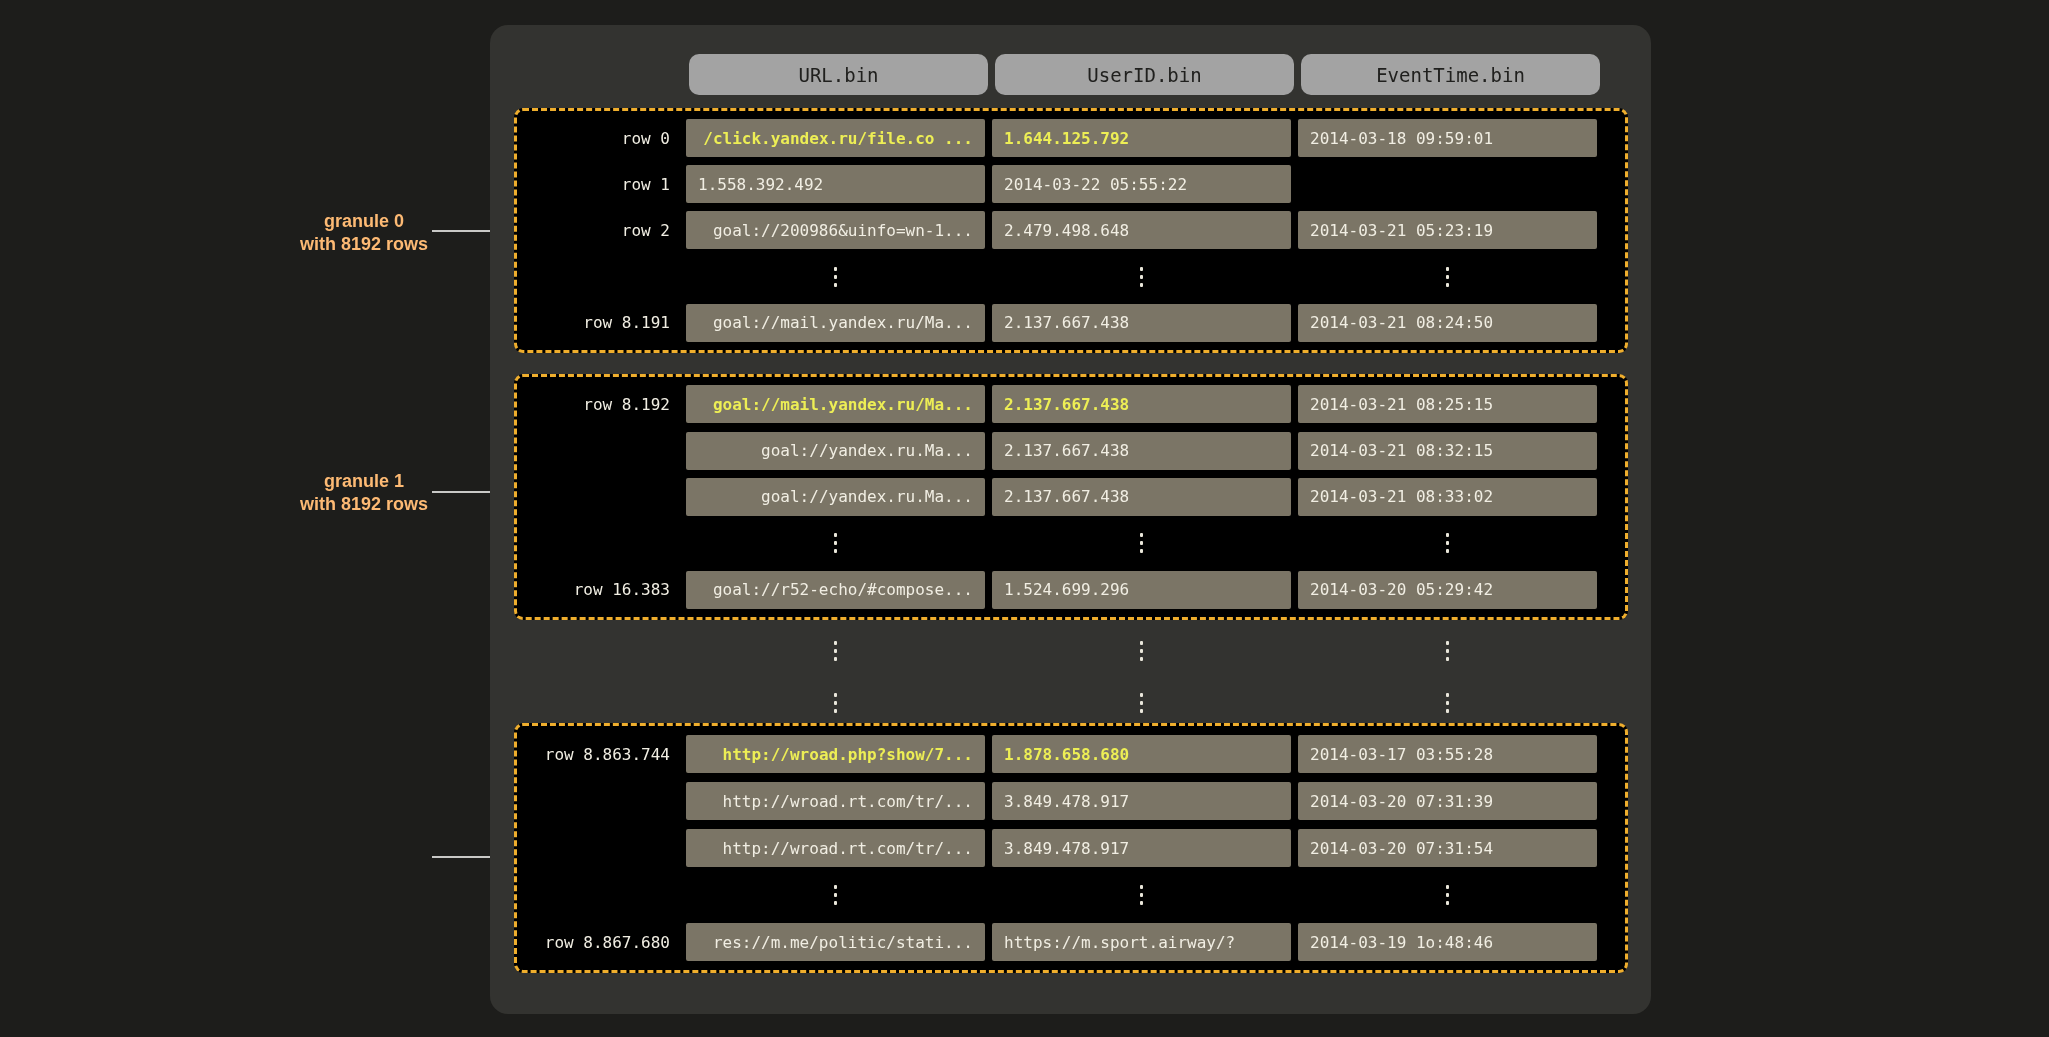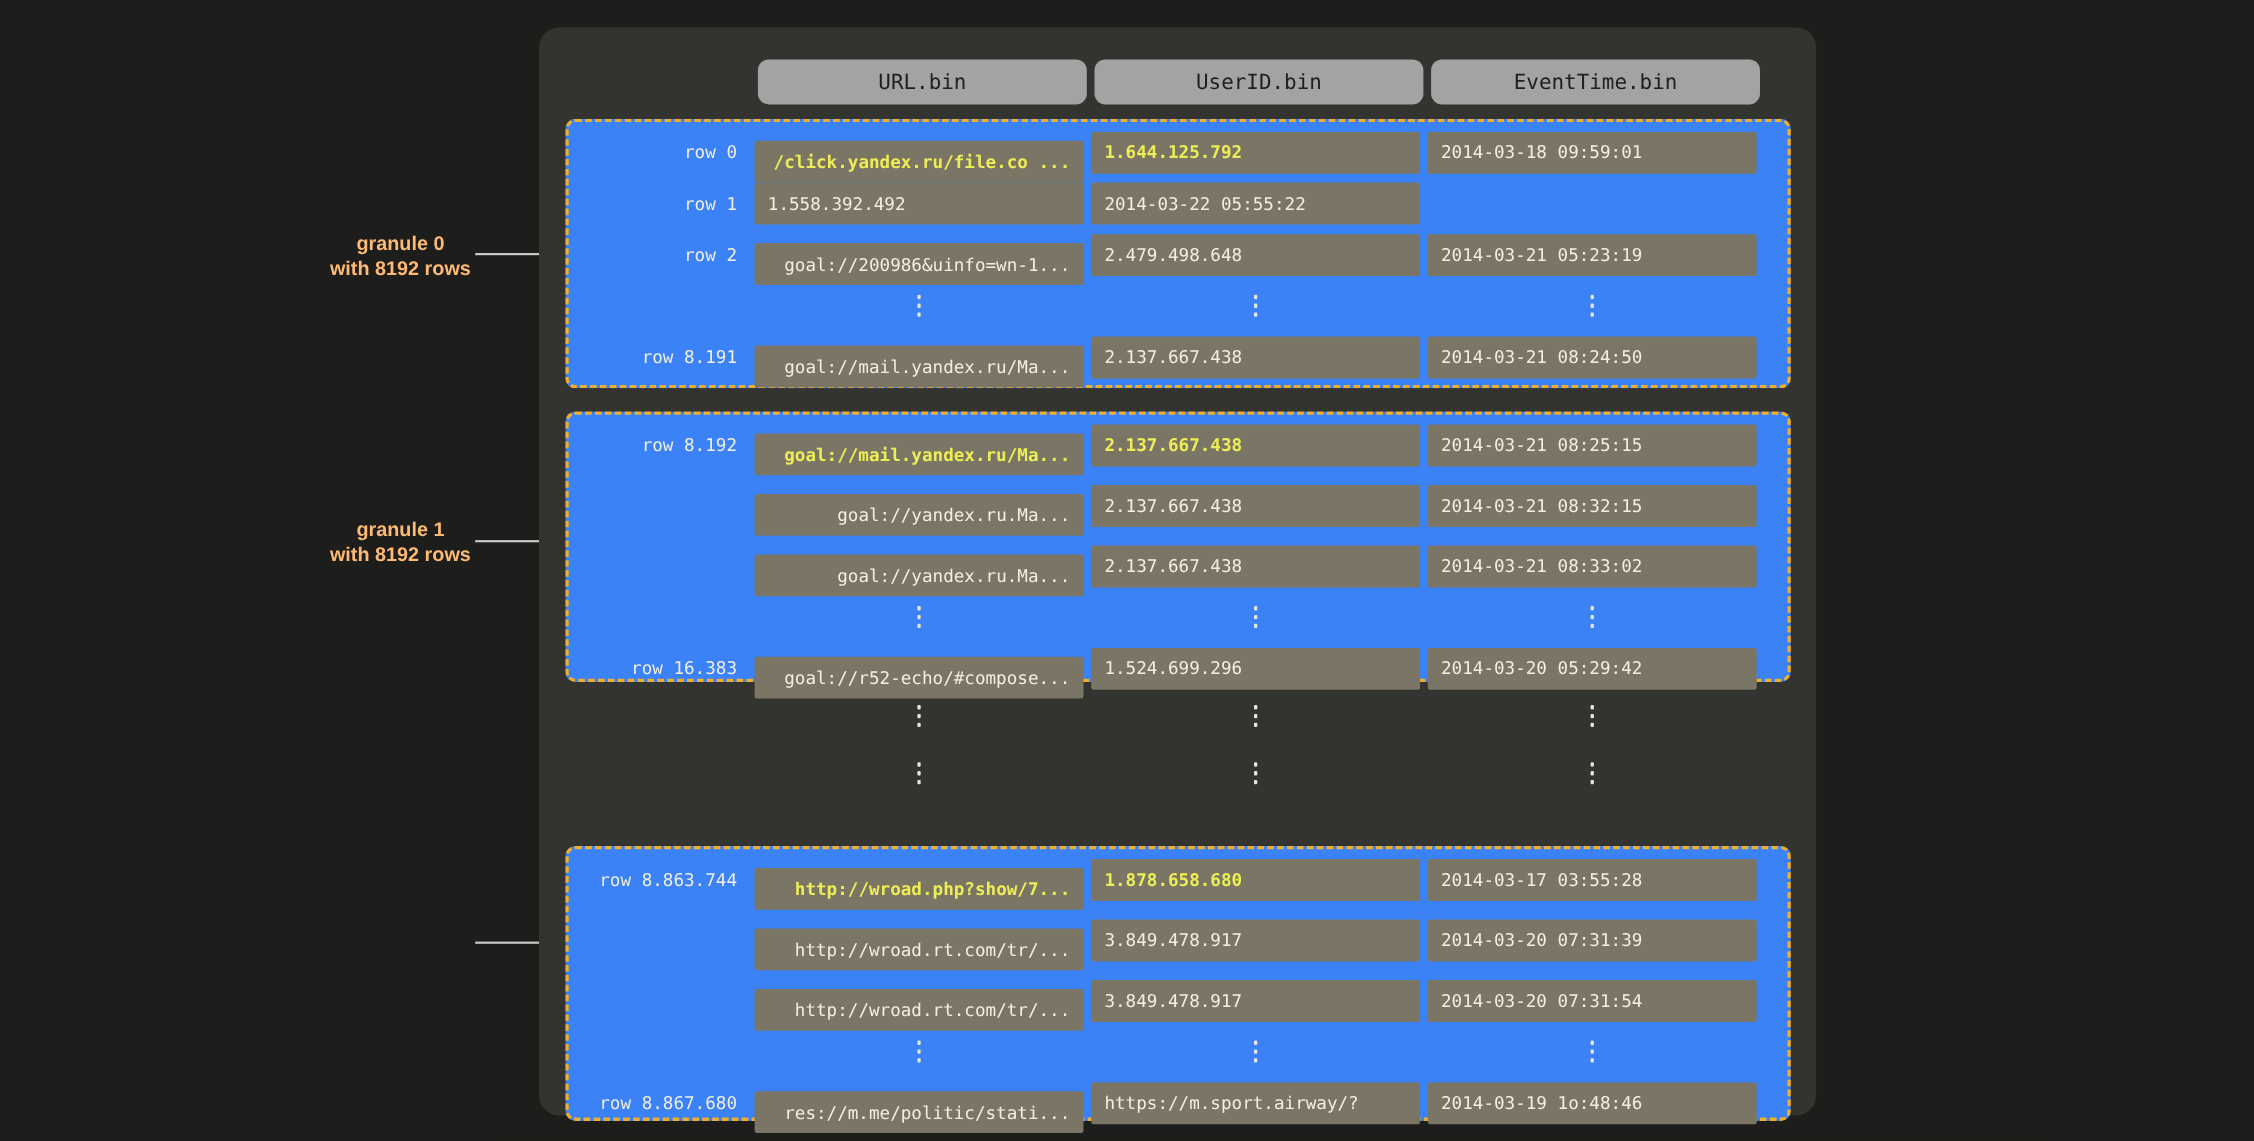--- a/index.html
+++ b/index.html
@@ -14,39 +14,39 @@
   }
   
   .pills { position:absolute; left:199px; top:29px; display:flex; gap:7px; }
   .pill {
     width:299px; height:41px; background:#a3a3a3; border-radius:10px;
     color:#20201e; font-size:19px; display:flex; align-items:center; justify-content:center;
   }
   
   .granule {
     position:absolute; left:24px; width:1114px;
-    border:3px dashed #efae2d; border-radius:9px; background:#3b82f6;
+    border:3px dashed #efae2d; border-radius:9px; background:#000000;
     display:flex; flex-direction:column; justify-content:space-evenly;
   }
   .g0 { top:83px;  height:245px; }
   .g1 { top:349px; height:246px; }
-  .g2 { top:744px; height:250px; }
+  .g2 { top:698px; height:250px; }
   
   .grow { display:flex; align-items:center; }
   .rlabel {
     width:169px; text-align:right; padding-right:16px;
     color:#f1eee3; font-size:16px; white-space:nowrap;
   }
   .cell {
     width:299px; height:38px; background:#7b7566; border-radius:2px;
     margin-right:7px; padding:0 12px;
     display:flex; align-items:center; overflow:hidden;
     color:#f1eee3; font-size:16px; white-space:nowrap;
   }
-  .cell.url { justify-content:flex-end;margin-top:17px; }
+  .cell.url { justify-content:flex-end; }
   .cell.ghost { background:transparent; justify-content:center; }
   .hl { color:#edee55; font-weight:bold; }
   
   .vdots { display:inline-flex; flex-direction:column; gap:4px; }
   .vdots i { display:block; width:3px; height:4px; background:#e9e6da; border-radius:1px; }
   
   .dotsrow { position:absolute; left:24px; width:1114px; height:39px; display:flex; align-items:center; }
   .dr1 { top:606px; }
   .dr2 { top:658px; }
   .dotsrow .rlabel { width:172px; }

